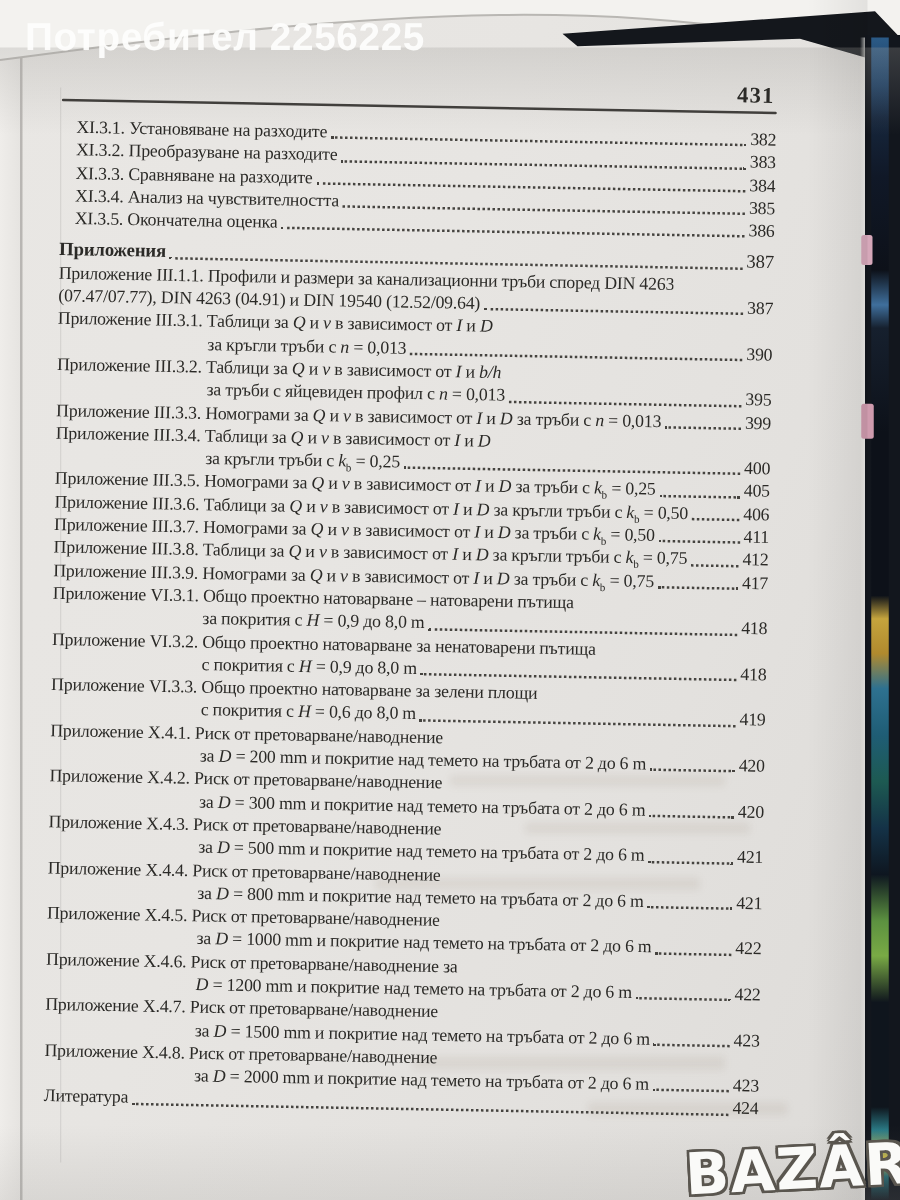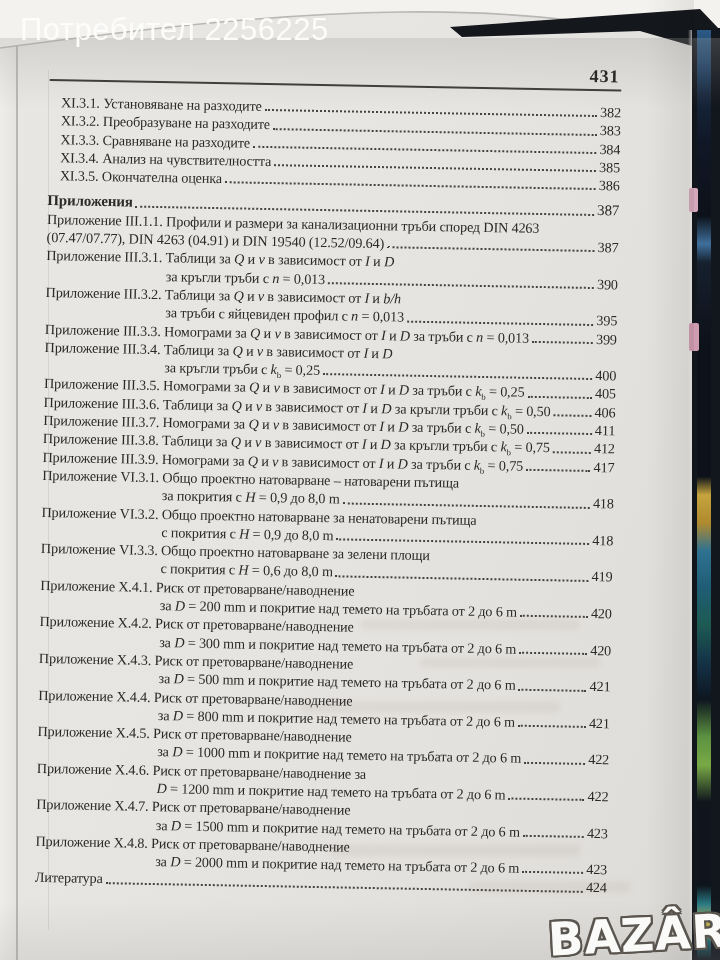--- a/index.html
+++ b/index.html
@@ -50,21 +50,21 @@
   .toc-row.gap{margin-top:7px;}
   .toc-row.section{font-size:15px;}
   .toc-row.section .toc-text{font-weight:bold;}
   .toc-text{flex:0 1 auto;overflow:hidden;}
   .toc-text i{font-style:italic;}
   .toc-text sub{font-size:.62em;line-height:0;}
   .dots{flex:1 1 auto;min-width:4px;border-bottom:2px dotted #45433f;margin:0 3px 4px 3px;}
   .toc-page{flex:0 0 auto;}
   
   .user-mark{position:absolute;left:20px;top:12px;z-index:5;
-    font-family:"Liberation Sans","DejaVu Sans",sans-serif;font-weight:normal;
+    font-family:"Liberation Sans","DejaVu Sans",sans-serif;font-weight:bold;
     font-size:31px;color:rgba(253,253,252,.95);letter-spacing:.5px;}
   .bazar{position:absolute;right:-8px;bottom:-2px;z-index:6;
     font-family:"DejaVu Sans",sans-serif;font-weight:bold;font-size:46px;
     color:#fafaf8;letter-spacing:1px;transform:rotate(-3deg);
     text-shadow:-2px -2px 0 #5a564f,2px -2px 0 #5a564f,-2px 2px 0 #5a564f,2px 2px 0 #5a564f,
       0 -2px 0 #5a564f,0 2px 0 #5a564f,-2px 0 0 #5a564f,2px 0 0 #5a564f;}
 </style>
 </head>
 <body>
 

